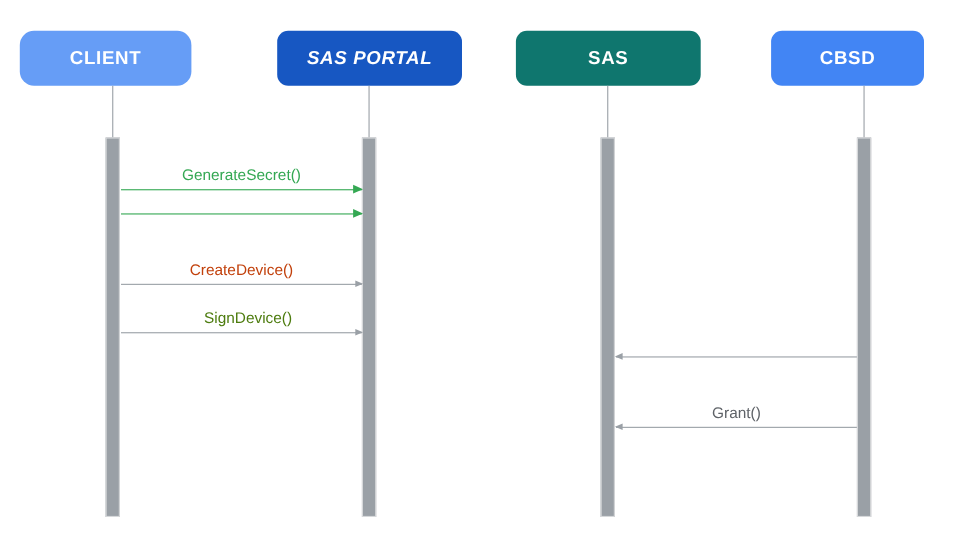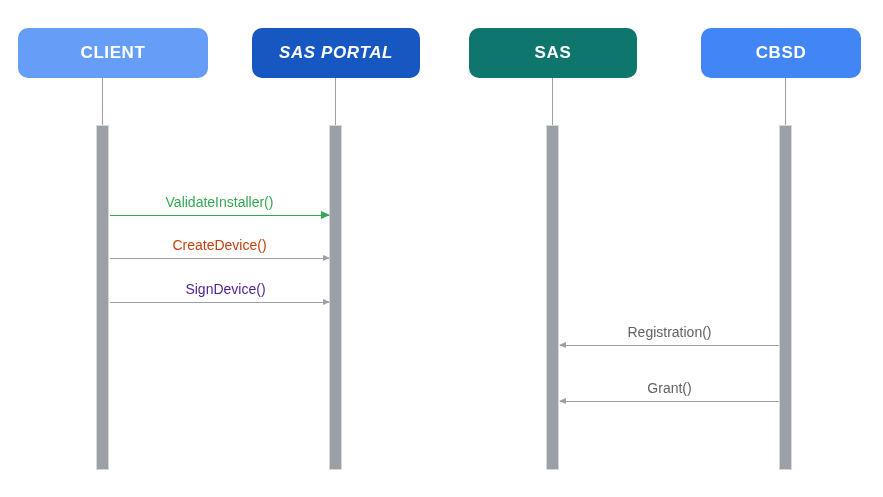--- a/index.html
+++ b/index.html
@@ -23,24 +23,24 @@
     display: flex;
     align-items: center;
     justify-content: center;
   }
   .actor .actor-label {
     color: #ffffff;
     font-size: 17px;
     font-weight: bold;
     letter-spacing: 0.6px;
   }
-  .actor.a-client     { left: 18px;  width: 190px; }
+  .actor.a-client     { left: 18px;  width: 156px; border-radius: 13px; }
   .actor.a-sas-portal { left: 252px; width: 168px; }
   .actor.a-sas        { left: 469px; width: 168px; }
-  .actor.a-cbsd       { left: 701px; width: 160px; }
+  .actor.a-cbsd       { left: 701px; width: 139px; }
 
   
   .lifeline {
     position: absolute;
     top: 78px;
     height: 47px;
     width: 0;
     border-left: 1px solid #9AA0A6;
   }
   .lifeline.l-client     { left: 102px; }
@@ -100,21 +100,21 @@
   }
   .msg-thin.dir-right .arrow-head { border-left-width: 7px; }
   .msg-thin.dir-left  .arrow-head { border-right-width: 7px; }
 
   
   .m1 { top: 151px; }
   .m2 { top: 194px; }
   .m3 { top: 237px; }
   .m4 { top: 281px; }
   .m5 { top: 324px; }
-  .m6 { top: 367px; margin-top: 13px; }
+  .m6 { top: 367px; }
 </style>
 </head>
 <body>
 
 <div class="canvas">
 
   <div class="actor a-client" style="background: rgb(102, 157, 246);">
     <span class="actor-label">CLIENT</span>
   </div>
   <div class="actor a-sas-portal" style="background: rgb(23, 87, 194); font-style: italic;">
@@ -130,44 +130,48 @@
   <div class="lifeline l-client"></div>
   <div class="lifeline l-sas-portal"></div>
   <div class="lifeline l-sas"></div>
   <div class="lifeline l-cbsd"></div>
 
   <div class="activation act-client"></div>
   <div class="activation act-sas-portal"></div>
   <div class="activation act-sas"></div>
   <div class="activation act-cbsd"></div>
 
+  <div class="message msg-left-group msg-thick dir-right m1">
+    <span class="msg-label" style="color: rgb(52, 168, 83);">GenerateSecret()</span>
+    <div class="msg-line" style="color: rgb(52, 168, 83);">
+      <span class="arrow-head"></span>
+    </div>
+  </div>
 
   <div class="message msg-left-group msg-thick dir-right m2">
-    <span class="msg-label" style="color: rgb(52, 168, 83);">ValidateInstaller()</span>
     <div class="msg-line" style="color: rgb(52, 168, 83);">
       <span class="arrow-head"></span>
     </div>
   </div>
 
   <div class="message msg-left-group msg-thin dir-right m3">
     <span class="msg-label" style="color: #c2410c;">CreateDevice()</span>
     <div class="msg-line" style="color: rgb(154, 160, 166);">
       <span class="arrow-head"></span>
     </div>
   </div>
 
   <div class="message msg-left-group msg-thin dir-right m4">
-    <span class="msg-label" style="color: #4c1d95; margin-left: 12px;">SignDevice()</span>
+    <span class="msg-label" style="color: #4d7c0f; margin-left: 12px;">SignDevice()</span>
     <div class="msg-line" style="color: rgb(154, 160, 166);">
       <span class="arrow-head"></span>
     </div>
   </div>
 
   <div class="message msg-right-group msg-thin dir-left m5">
-    <span class="msg-label" style="color: rgb(95, 99, 104);">Registration()</span>
     <div class="msg-line" style="color: rgb(154, 160, 166);">
       <span class="arrow-head"></span>
     </div>
   </div>
 
   <div class="message msg-right-group msg-thin dir-left m6">
     <span class="msg-label" style="color: rgb(95, 99, 104);">Grant()</span>
     <div class="msg-line" style="color: rgb(154, 160, 166);">
       <span class="arrow-head"></span>
     </div>

